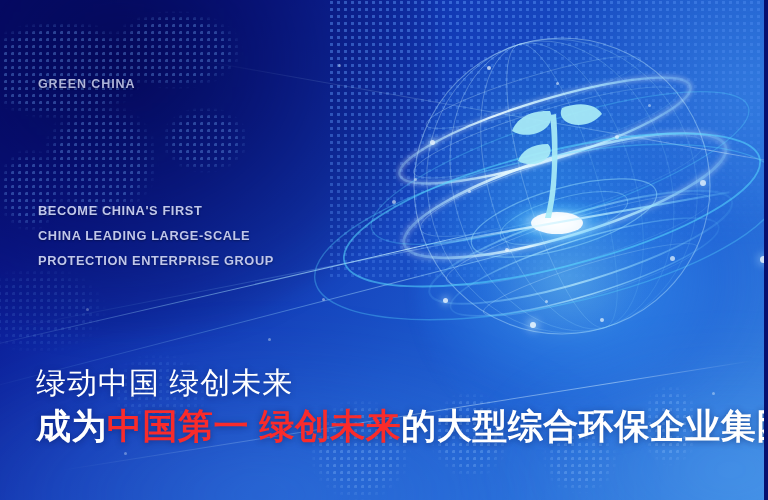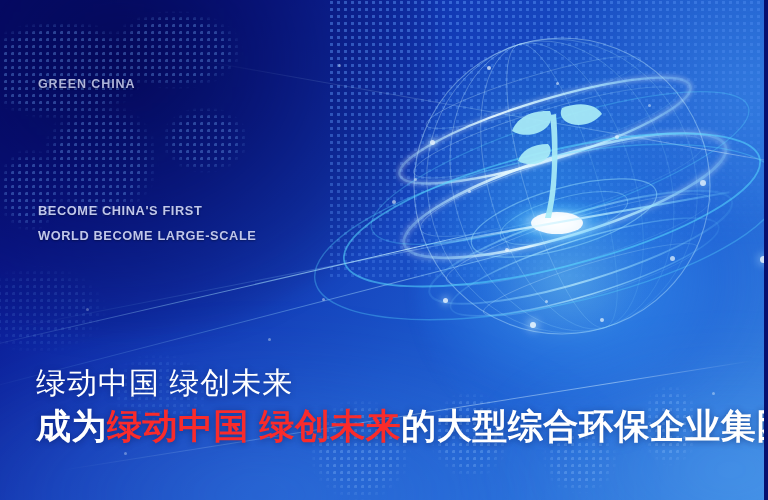--- a/index.html
+++ b/index.html
@@ -348,21 +348,22 @@
   <div class="particle" style="left:640px;top:432px;width:4px;height:4px;opacity:.45;"></div>
   <div class="particle" style="left:712px;top:392px;width:3px;height:3px;opacity:.4;"></div>
   <div class="particle" style="left:338px;top:64px;width:3px;height:3px;opacity:.4;"></div>
 
   <div id="eyebrow-block">
     <div class="line">GREEN CHINA</div>
   </div>
 
   <div id="subhead-block">
     <div class="line">BECOME CHINA'S FIRST</div>
-    <div class="line">WORLD BECOME LARGE-SCALE</div>
+    <div class="line">CHINA LEADING LARGE-SCALE</div>
+    <div class="line">PROTECTION ENTERPRISE GROUP</div>
   </div>
 
   <div id="headline-block">
     <div id="headline-line1">绿动中国 绿创未来</div>
-    <div id="headline-line2"><span class="plain">成为</span><span class="hl">绿动中国</span><span class="hl"> </span><span class="hl">绿创未来</span><span class="plain">的大型综合环保企业集团</span></div>
+    <div id="headline-line2"><span class="plain">成为</span><span class="hl">中国第一</span><span class="hl"> </span><span class="hl">绿创未来</span><span class="plain">的大型综合环保企业集团</span></div>
   </div>
 
 </div>
 
 </body></html>

